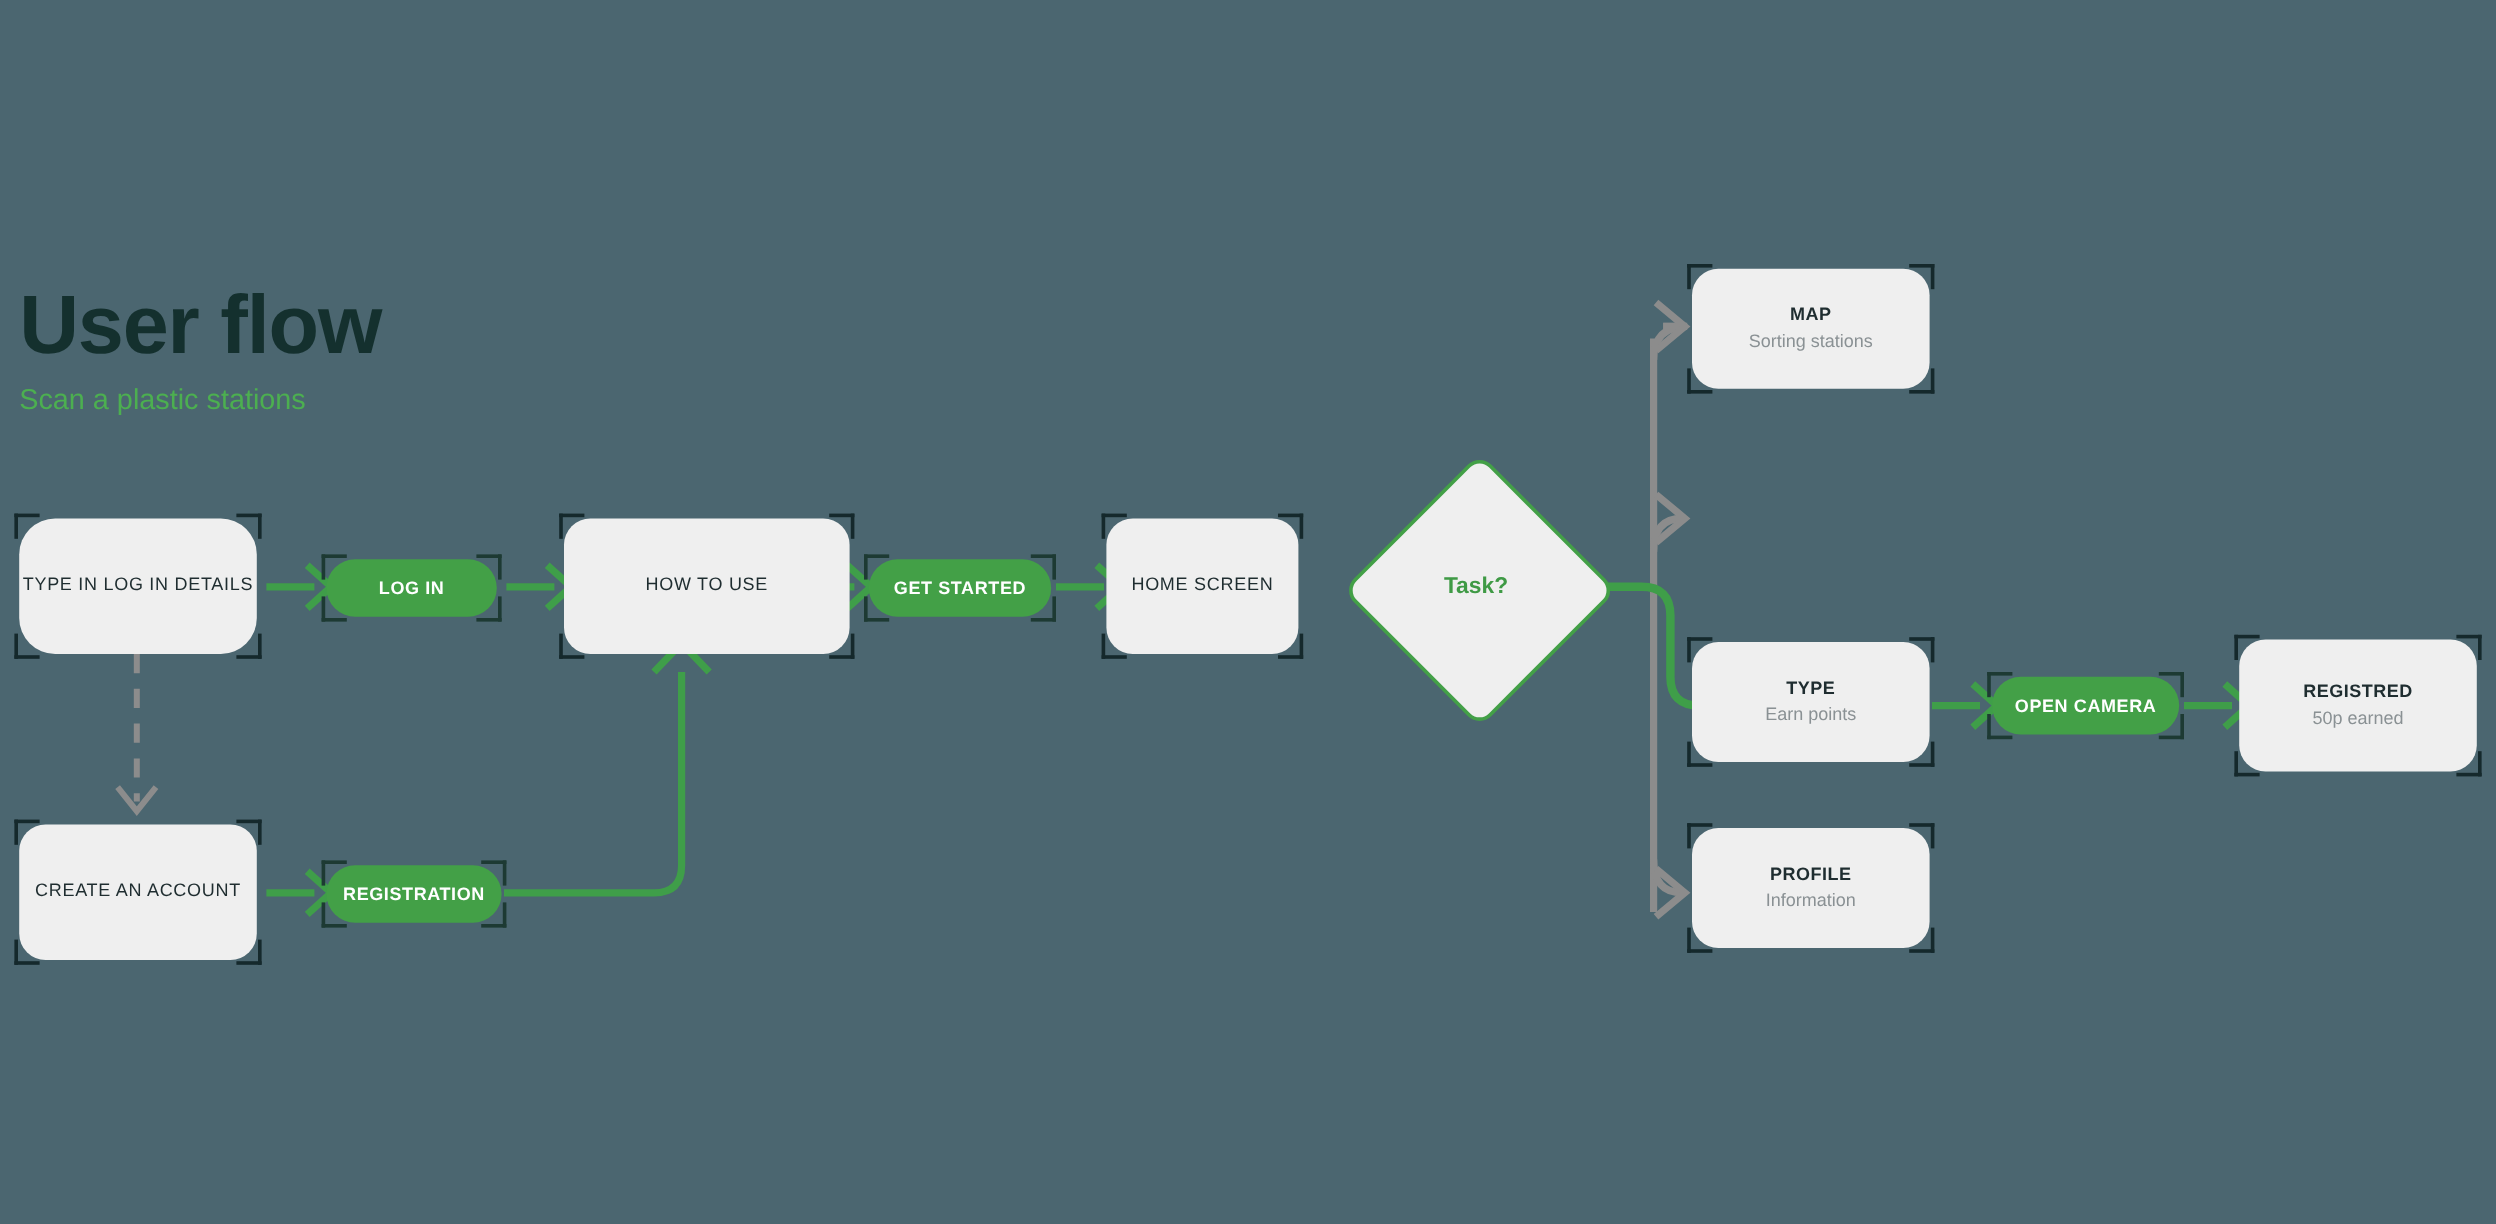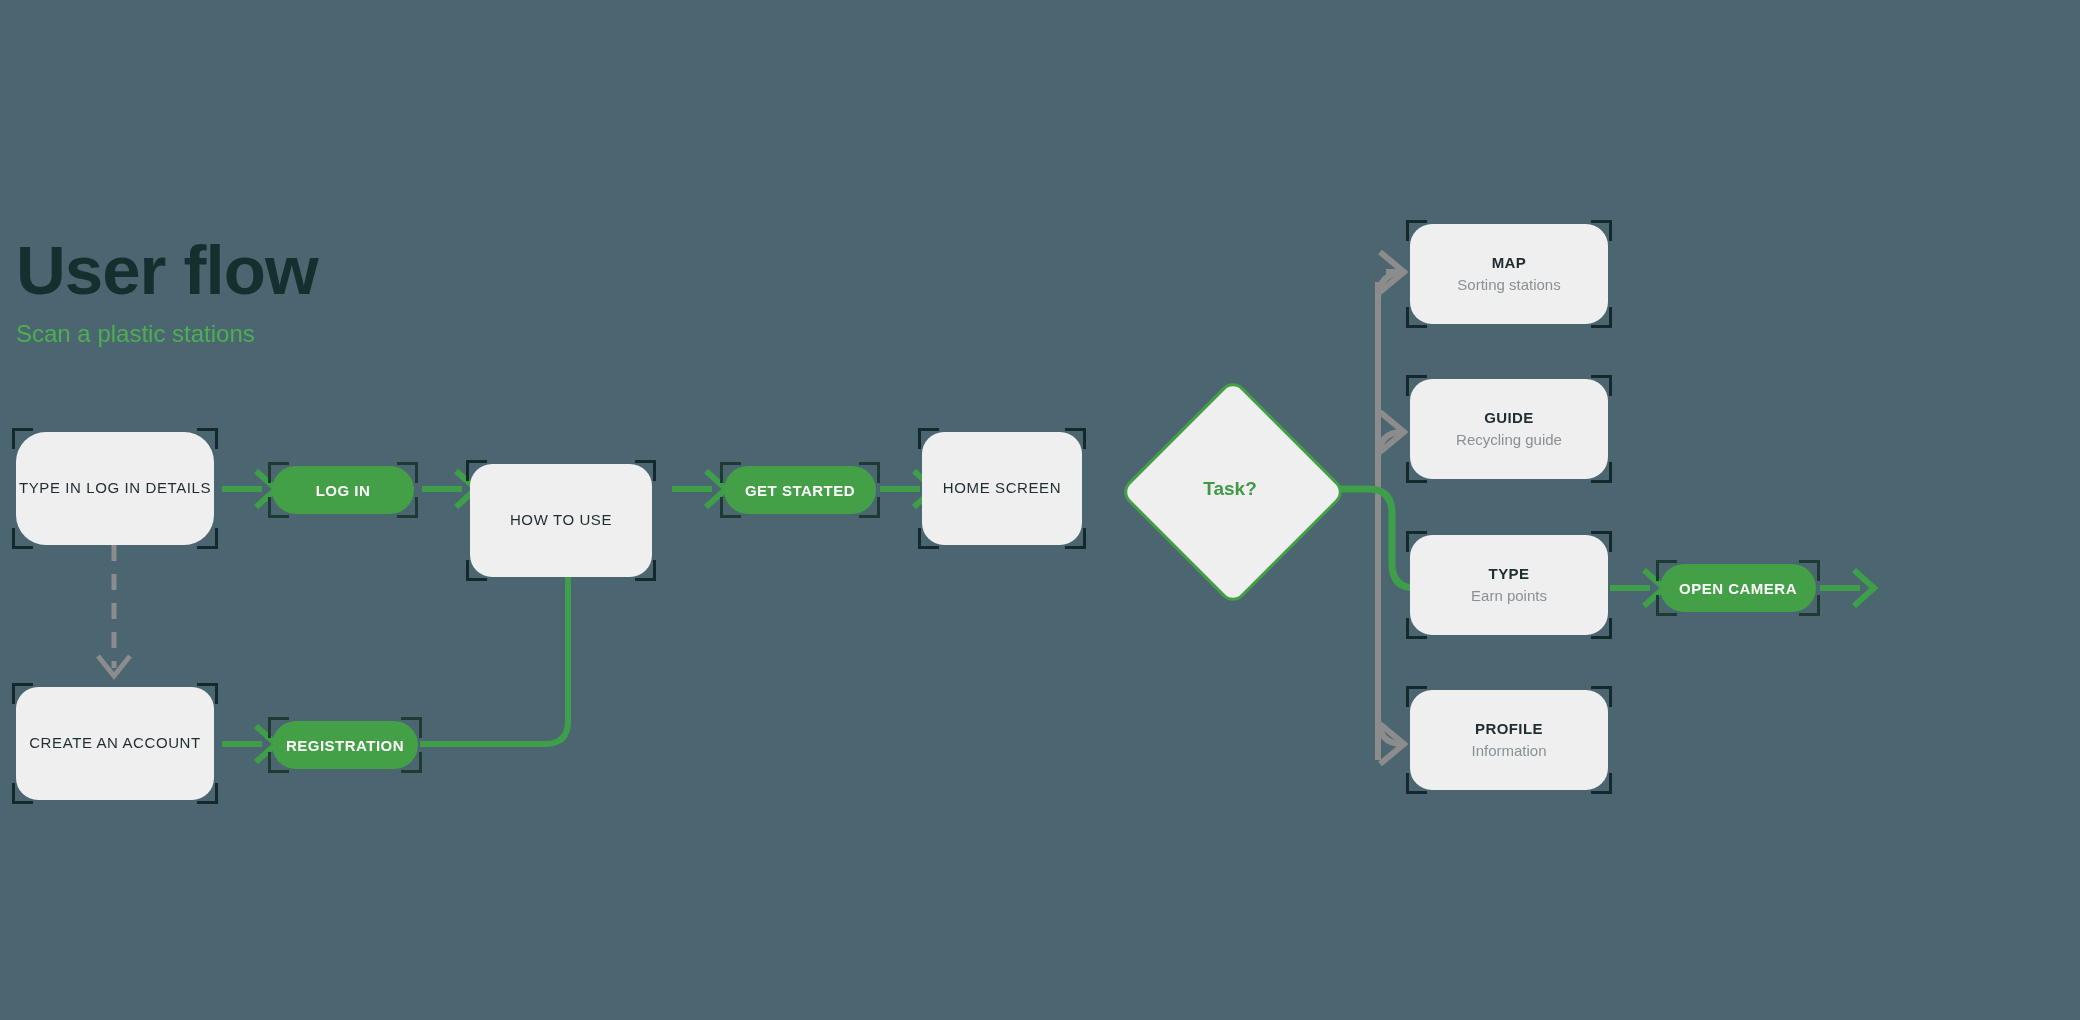--- a/index.html
+++ b/index.html
@@ -162,21 +162,21 @@
   <div class="node pill" style="left:272px;top:466px;width:142px;height:48px;">
     <span>LOG IN</span>
     <span class="corners faint">
       <span class="tl"></span>
         <span class="tr"></span>
         <span class="bl"></span>
         <span class="br"></span>
     </span>
   </div>
 
-  <div class="node card" style="left:470px;top:432px;width:182px;height:113px;margin-top:32px;">
+  <div class="node card" style="left:470px;top:432px;width:238px;height:113px;">
     <span class="t1 plain">HOW TO USE</span>
     <span class="corners">
       <span class="tl"></span>
         <span class="tr"></span>
         <span class="bl"></span>
         <span class="br"></span>
     </span>
   </div>
 
   <div class="node pill" style="left:724px;top:466px;width:152px;height:48px;">
@@ -208,30 +208,20 @@
     <span class="t1">MAP</span>
     <span class="t2">Sorting stations</span>
     <span class="corners">
       <span class="tl"></span>
         <span class="tr"></span>
         <span class="bl"></span>
         <span class="br"></span>
     </span>
   </div>
 
-  <div class="node card" style="left:1410px;top:379px;width:198px;height:100px;">
-    <span class="t1">GUIDE</span>
-    <span class="t2">Recycling guide</span>
-    <span class="corners">
-      <span class="tl"></span>
-        <span class="tr"></span>
-        <span class="bl"></span>
-        <span class="br"></span>
-    </span>
-  </div>
 
   <div class="node card" style="left:1410px;top:535px;width:198px;height:100px;">
     <span class="t1">TYPE</span>
     <span class="t2">Earn points</span>
     <span class="corners">
       <span class="tl"></span>
         <span class="tr"></span>
         <span class="bl"></span>
         <span class="br"></span>
     </span>
@@ -251,20 +241,30 @@
   <div class="node pill" style="left:1660px;top:564px;width:156px;height:48px;">
     <span>OPEN CAMERA</span>
     <span class="corners faint">
       <span class="tl"></span>
         <span class="tr"></span>
         <span class="bl"></span>
         <span class="br"></span>
     </span>
   </div>
 
+  <div class="node card" style="left:1866px;top:533px;width:198px;height:110px;">
+    <span class="t1">REGISTRED</span>
+    <span class="t2">50p earned</span>
+    <span class="corners">
+      <span class="tl"></span>
+        <span class="tr"></span>
+        <span class="bl"></span>
+        <span class="br"></span>
+    </span>
+  </div>
 
   <div class="node card" style="left:16px;top:687px;width:198px;height:113px;">
     <span class="t1 plain">CREATE AN ACCOUNT</span>
     <span class="corners">
       <span class="tl"></span>
         <span class="tr"></span>
         <span class="bl"></span>
         <span class="br"></span>
     </span>
   </div>

